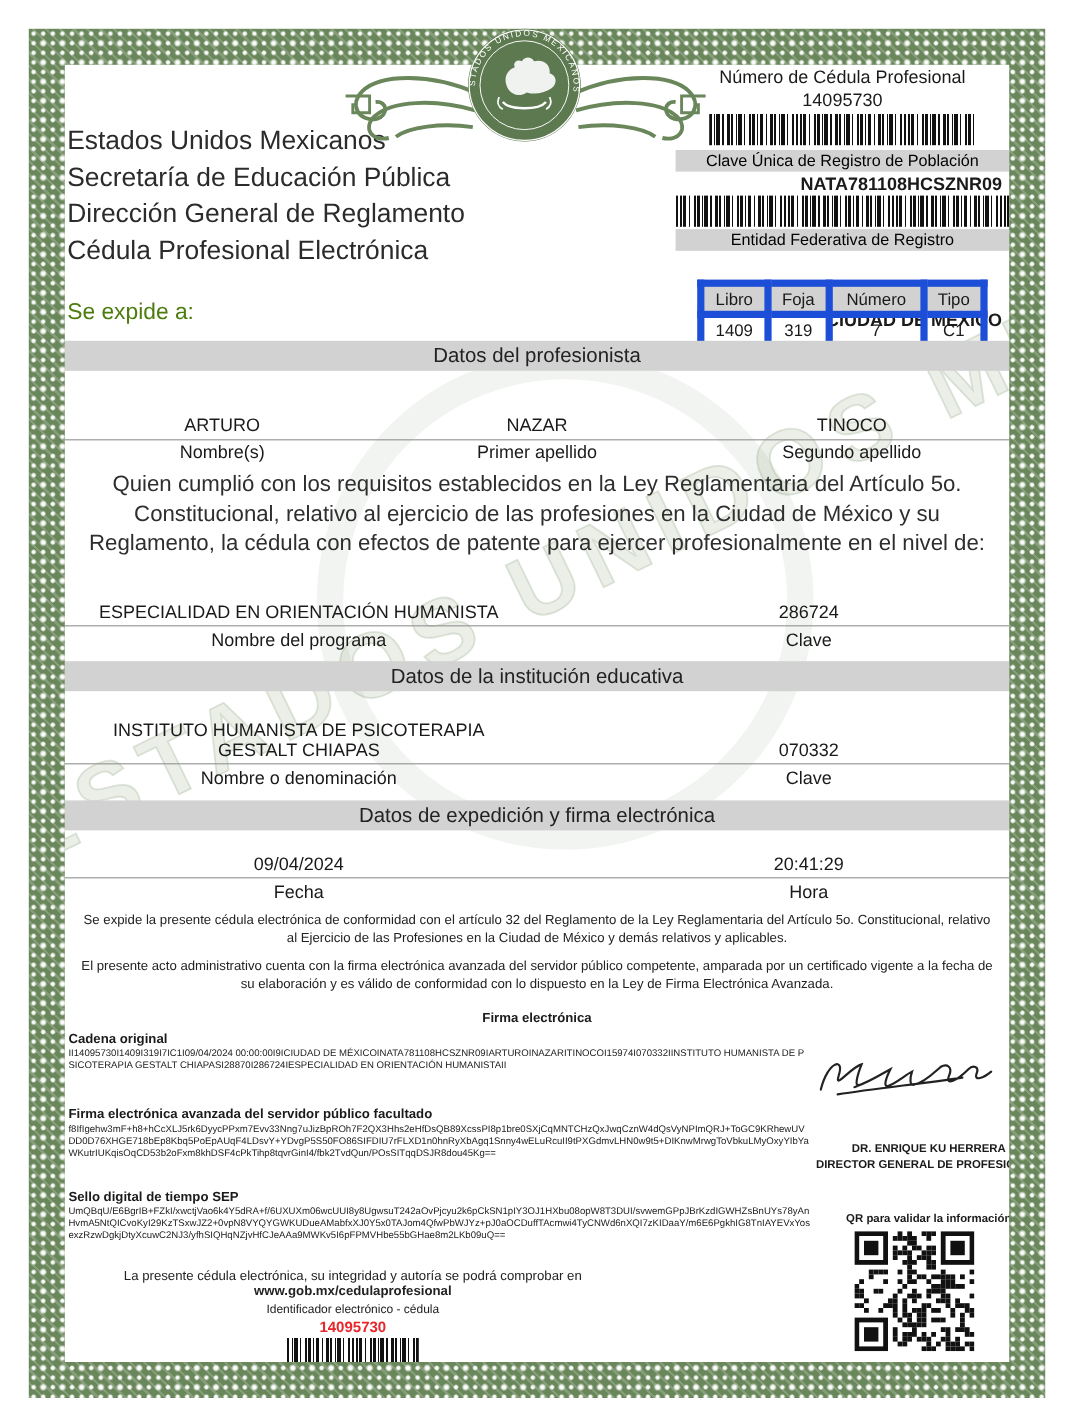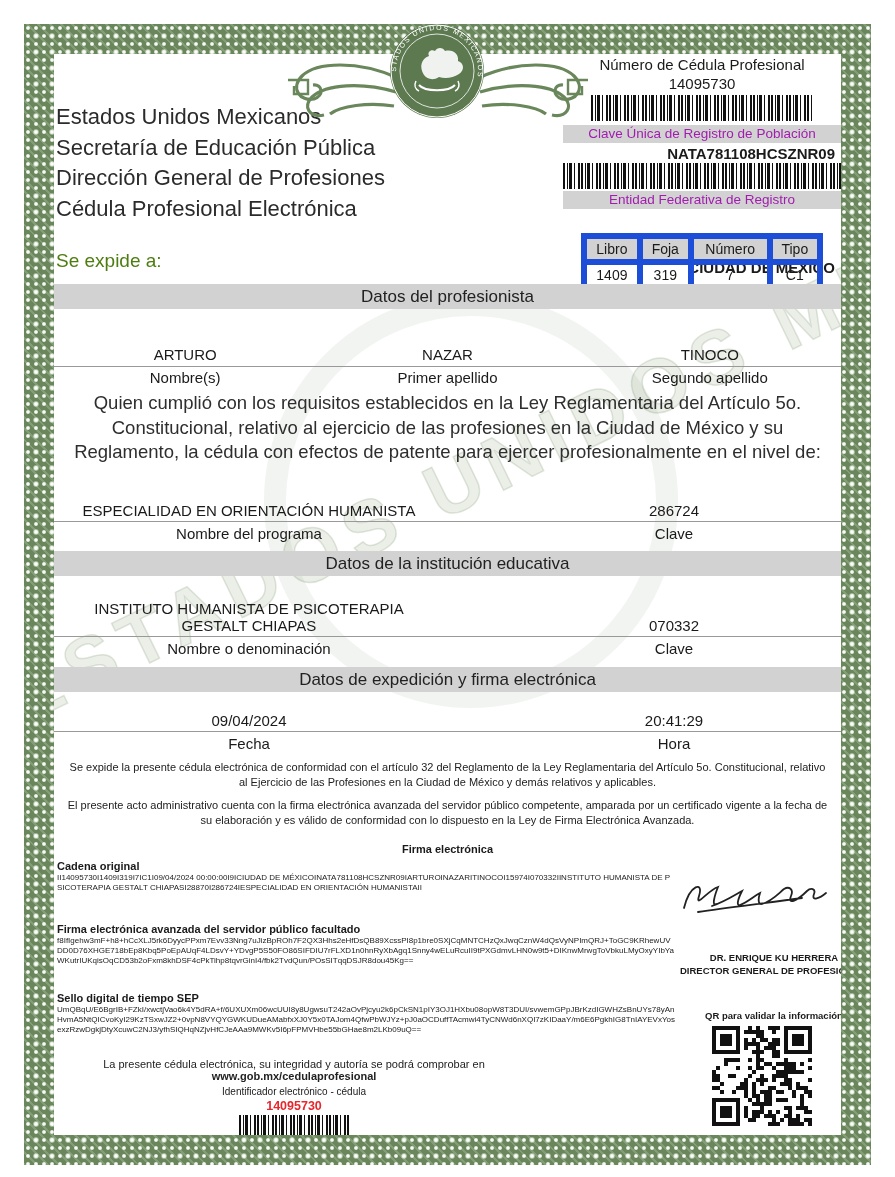--- a/index.html
+++ b/index.html
@@ -27,21 +27,21 @@
 
   
   .reg{left:509px;top:0;width:278px;}
   .reg .cedula-label{position:absolute;left:0;top:2px;width:100%;text-align:center;font-size:15px;}
   .reg .cedula-number{position:absolute;left:0;top:21px;width:100%;text-align:center;font-size:15px;}
   .barcode{background-color:#fff;background-image:repeating-linear-gradient(90deg,
       #111 0 2px,transparent 2px 4px,#111 4px 5px,transparent 5px 6px,#111 6px 9px,
       transparent 9px 11px,#111 11px 12px,transparent 12px 15px,#111 15px 17px,transparent 17px 18px);}
   .reg .bc1{position:absolute;left:28px;top:41px;width:222px;height:26px;}
   .graybar{position:absolute;left:0;width:100%;height:18px;background:#d2d2d2;text-align:center;
-           font-size:13.5px;line-height:18px;color:#a21caf;}
+           font-size:13.5px;line-height:18px;color:#000000;}
   .reg .gb1{top:71px;}
   .reg .curp{position:absolute;left:0;top:91px;width:272px;text-align:right;font-size:15px;font-weight:bold;}
   .reg .bc2{position:absolute;left:0;top:109px;width:278px;height:26px;}
   .reg .gb2{top:137px;}
   .reg .entidad{position:absolute;left:0;top:157px;width:272px;text-align:right;font-size:15px;font-weight:bold;margin-top:48px;}
   .reg table{position:absolute;left:18px;top:179px;width:242px;border-collapse:collapse;font-size:14px;}
   .reg th,.reg td{border:6px solid #1d4ed8;text-align:center;padding:1px 4px;height:18px;font-weight:normal;}
   .reg th{background:#d2d2d2;}
 
   .section-bar{left:0;width:787px;height:25px;background:#d2d2d2;text-align:center;
@@ -96,21 +96,21 @@
 
   <div class="frame"></div>
   <div class="inner">
 
     <div class="watermark-circle"></div>
     <div class="watermark">ESTADOS UNIDOS MEXICANOS</div>
 
     <div class="abs hdr-lines">
       <div>Estados Unidos Mexicanos</div>
       <div>Secretaría de Educación Pública</div>
-      <div>Dirección General de Profesiones</div>
+      <div>Dirección General de Reglamento</div>
       <div>Cédula Profesional Electrónica</div>
     </div>
     <div class="abs se-expide">Se expide a:</div>
 
     <div class="abs reg">
       <div class="cedula-label">Número de Cédula Profesional</div>
       <div class="cedula-number">14095730</div>
       <div class="barcode bc1"></div>
       <div class="graybar gb1">Clave Única de Registro de Población</div>
       <div class="curp">NATA781108HCSZNR09</div>

